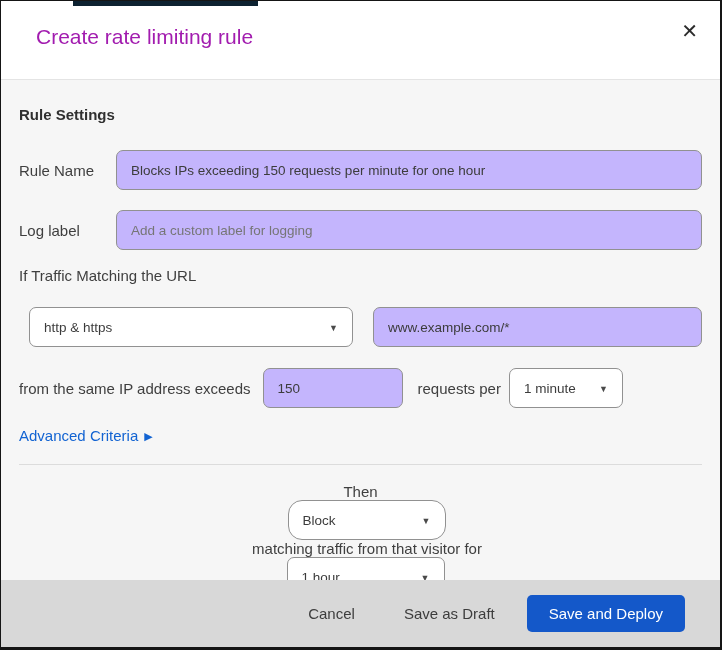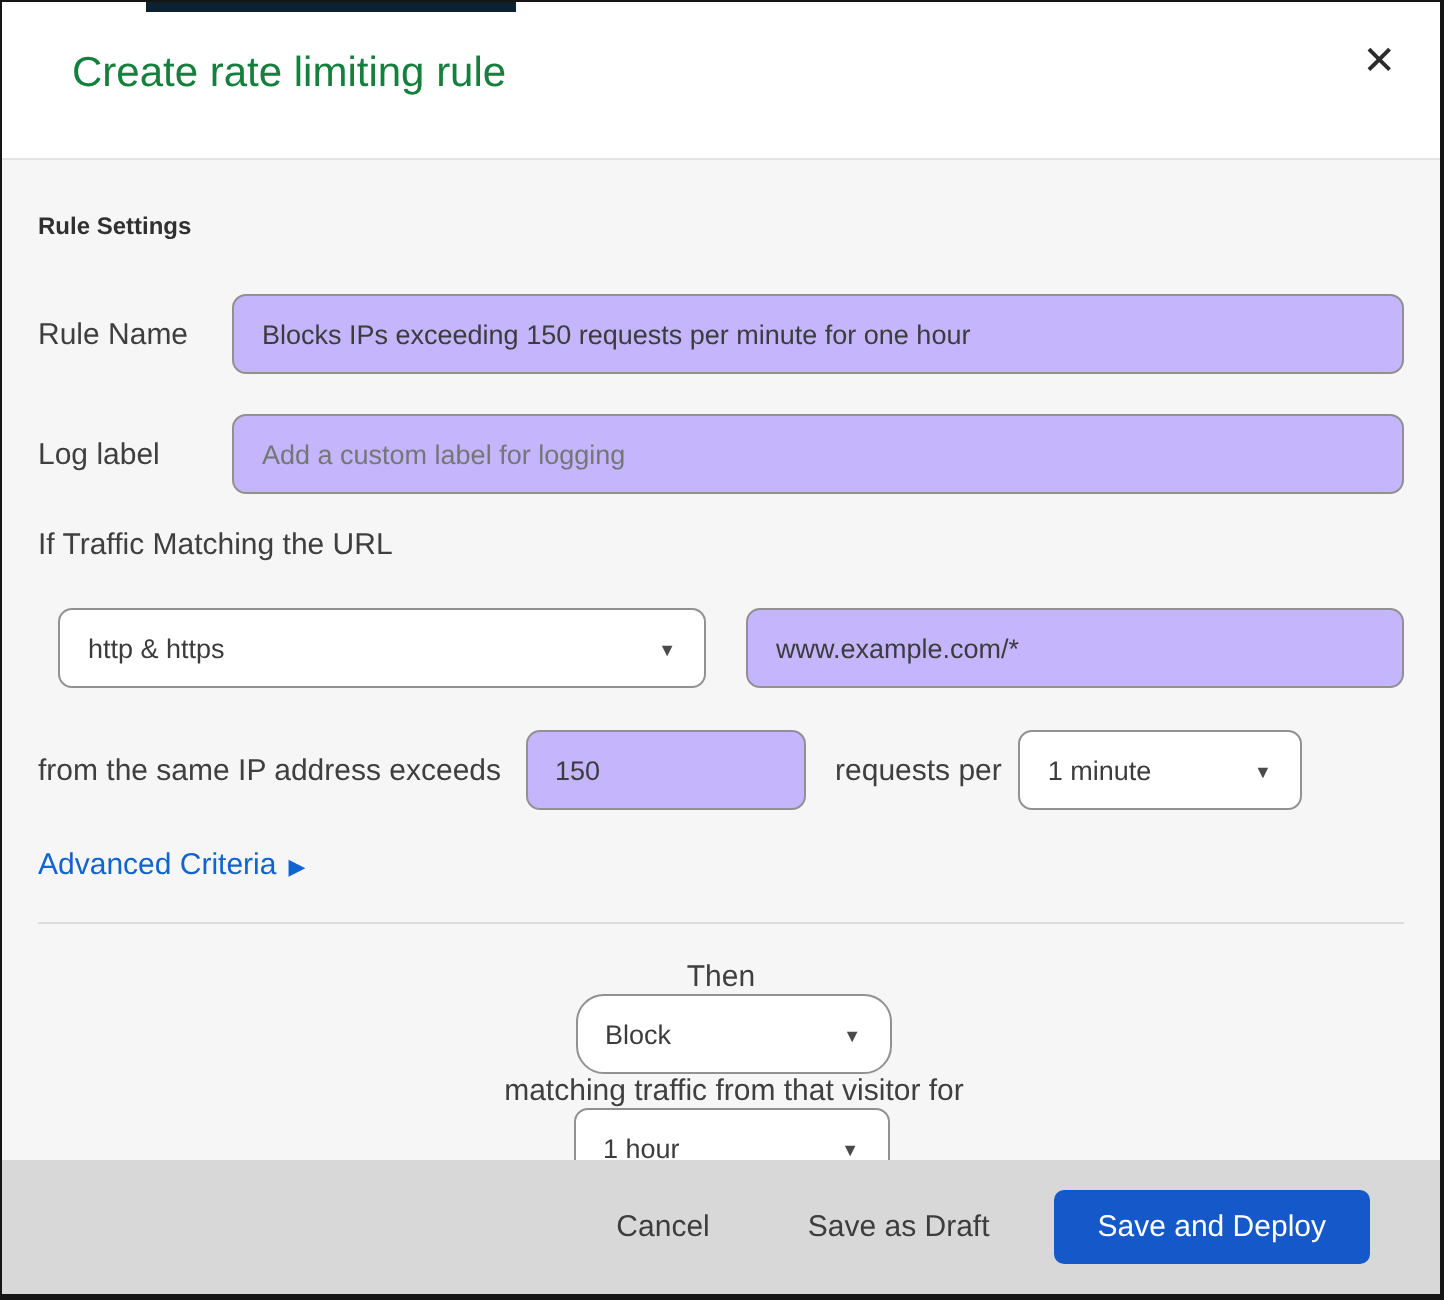--- a/index.html
+++ b/index.html
@@ -32,42 +32,42 @@
     height: 79px;
     background: #ffffff;
     flex: 0 0 auto;
     position: relative;
     border-bottom: 1px solid #e4e4e4;
   }
   .title {
     position: absolute;
     left: 35px; top: 24px;
     font-size: 21px;
-    color: #15803d;
+    color: #a21caf;
   }
   .close-btn {
     position: absolute;
     right: 18px; top: 16px;
     font-size: 20px;
     color: #2b2b2b;
     cursor: pointer;
     line-height: 1;
     padding: 4px;
   }
 
   
   .body {
     flex: 1 1 auto;
     background: #f6f6f6;
     padding: 0 18px;
     overflow: hidden;
   }
   .section-heading {
     margin-top: 26px;
-    font-size: 12px;
+    font-size: 15px;
     font-weight: bold;
     color: #303030;
   }
   .form-row {
     display: flex;
     align-items: center;
     margin-top: 20px;
   }
   .row-rule-name { margin-top: 27px; }
   .field-label {
@@ -119,21 +119,21 @@
     flex: 0 0 auto;
   }
   .caret {
     font-size: 9px;
     color: #4a4a4a;
     margin-left: 8px;
     transform: translateY(1px);
   }
   .w-protocol { width: 324px; }
   .w-count    { width: 140px; flex: 0 0 auto; margin-left: 12px; }
-  .w-period   { width: 142px; margin-left: 8px; }
+  .w-period   { width: 114px; margin-left: 8px; }
   .w-action   { width: 158px; margin-left: 12px; border-radius: 14px; }
   .w-duration { width: 158px; margin-left: 10px; }
 
   .row-exceeds { margin-top: 21px; }
   .lbl-requests-per { margin-left: 15px; }
   .lbl-matching { margin-left: 13px; }
 
   .advanced-link {
     margin-top: 19px;
     display: inline-flex;

